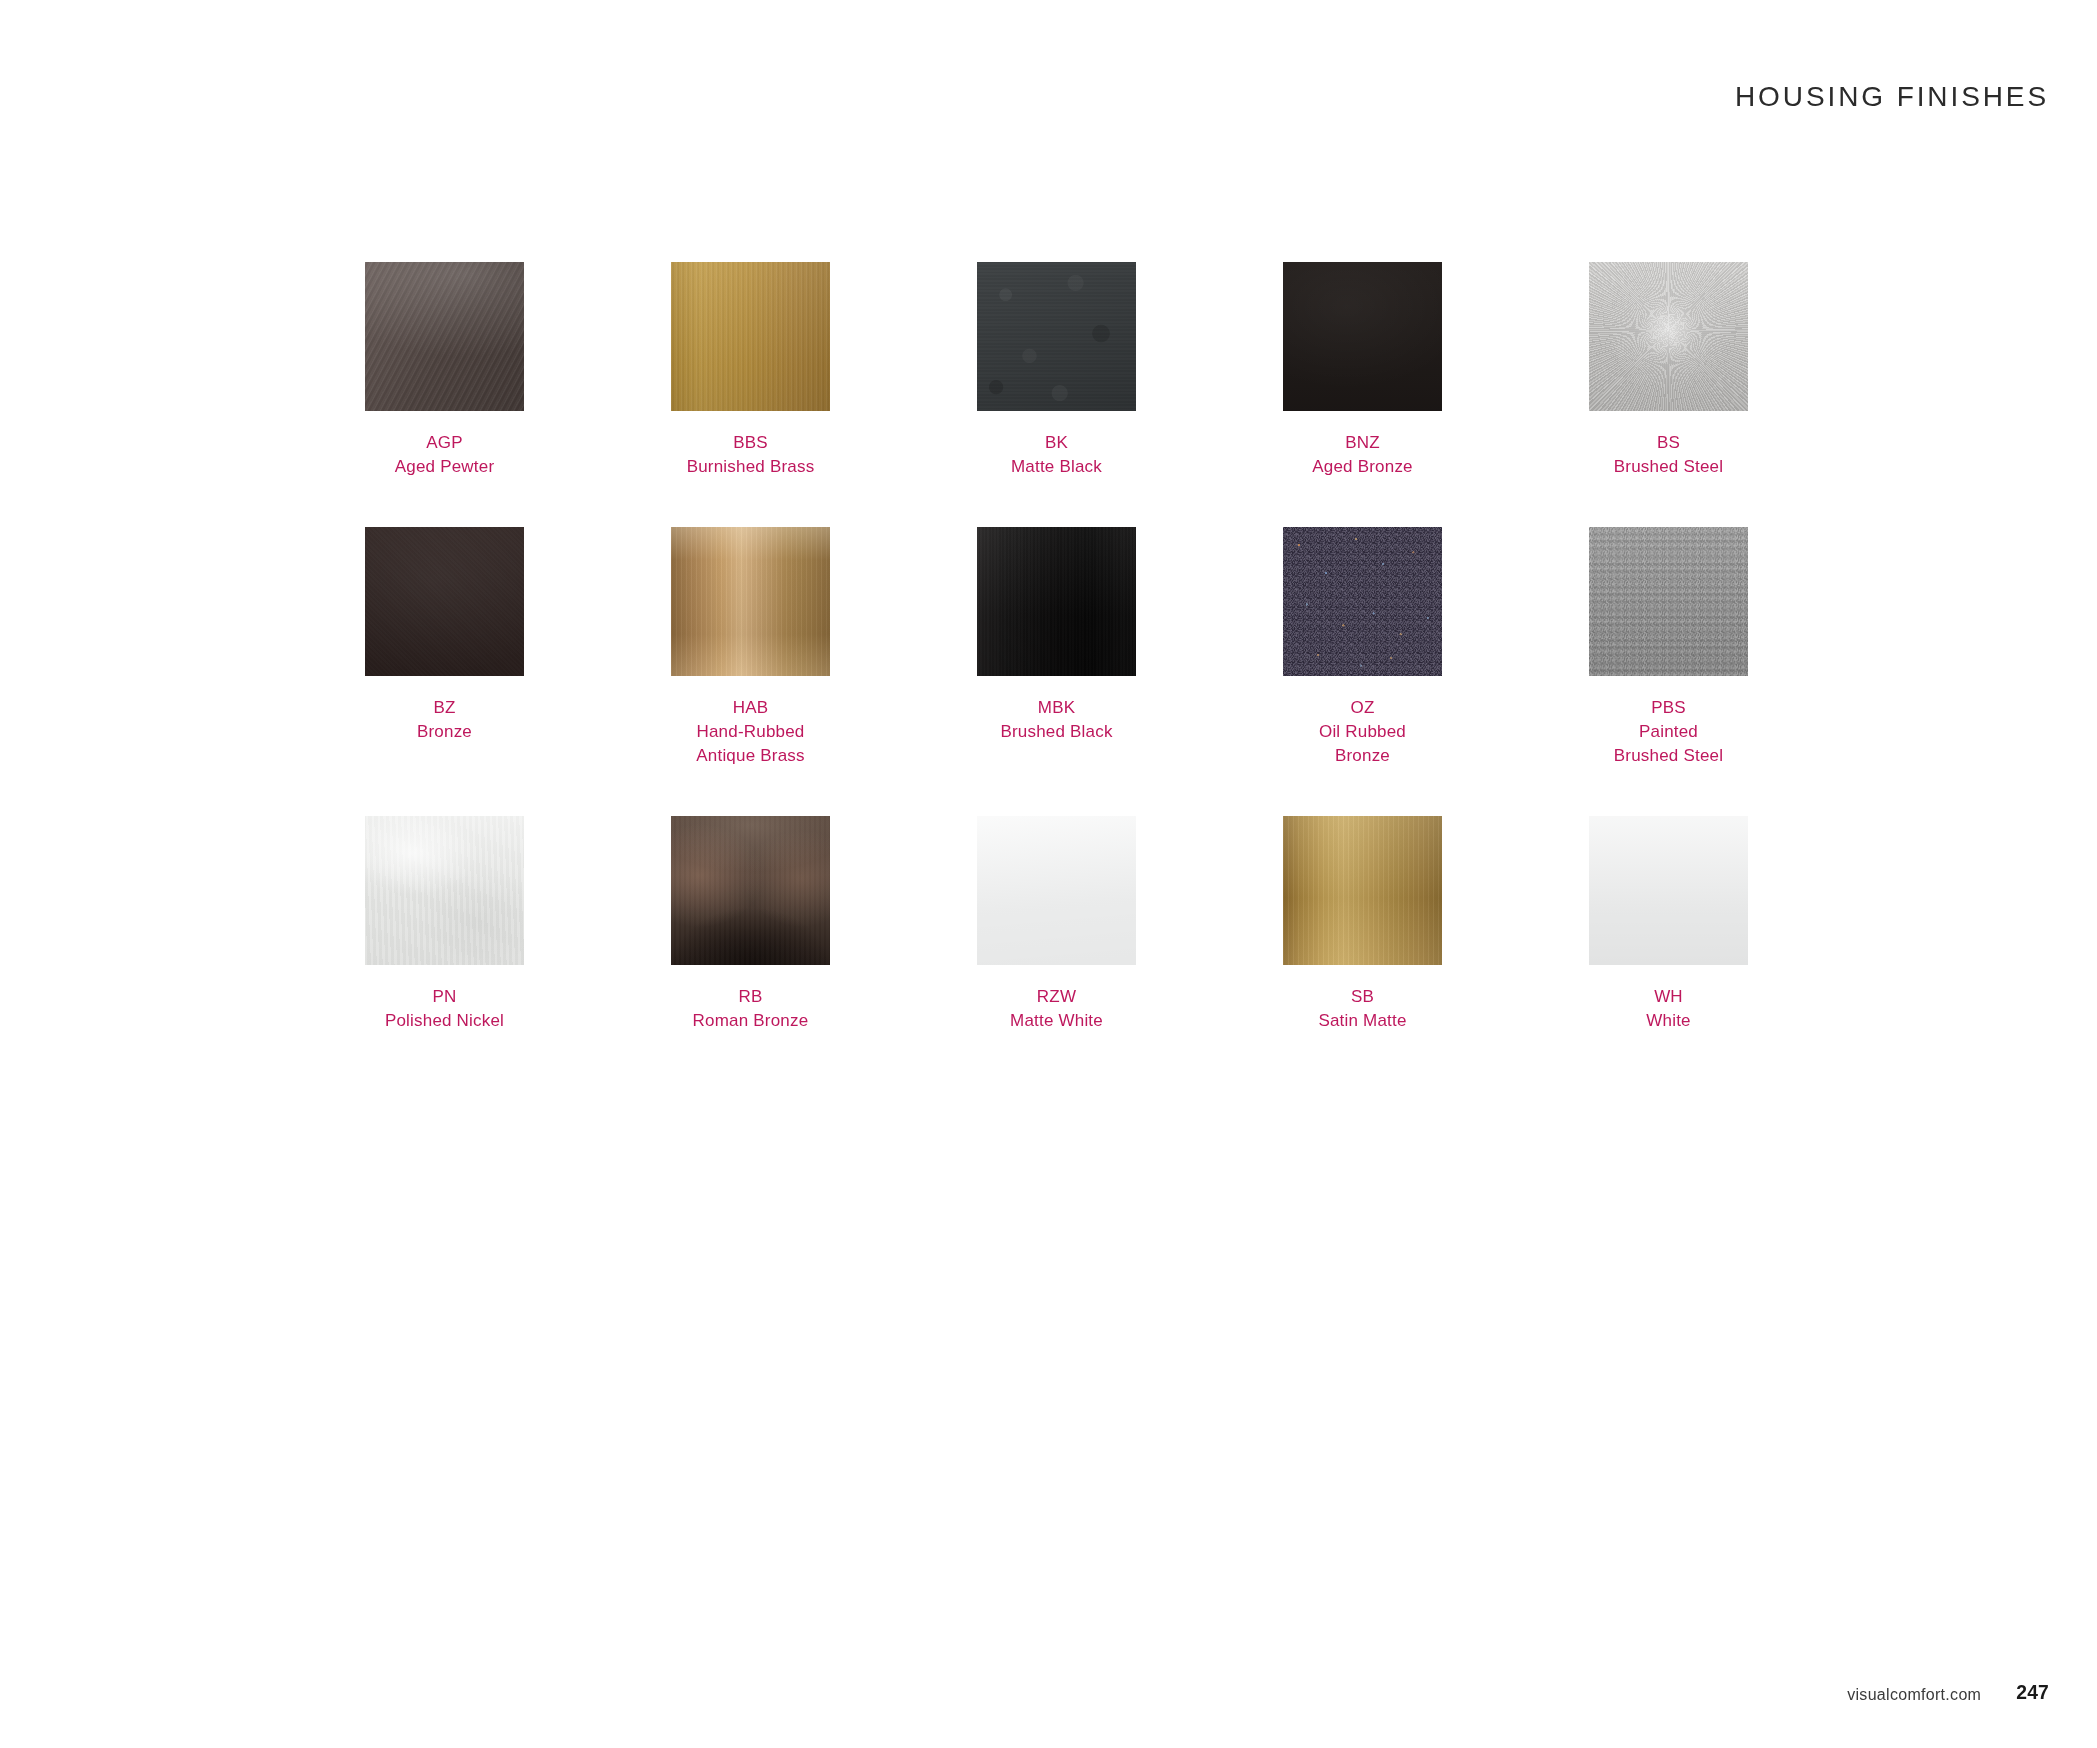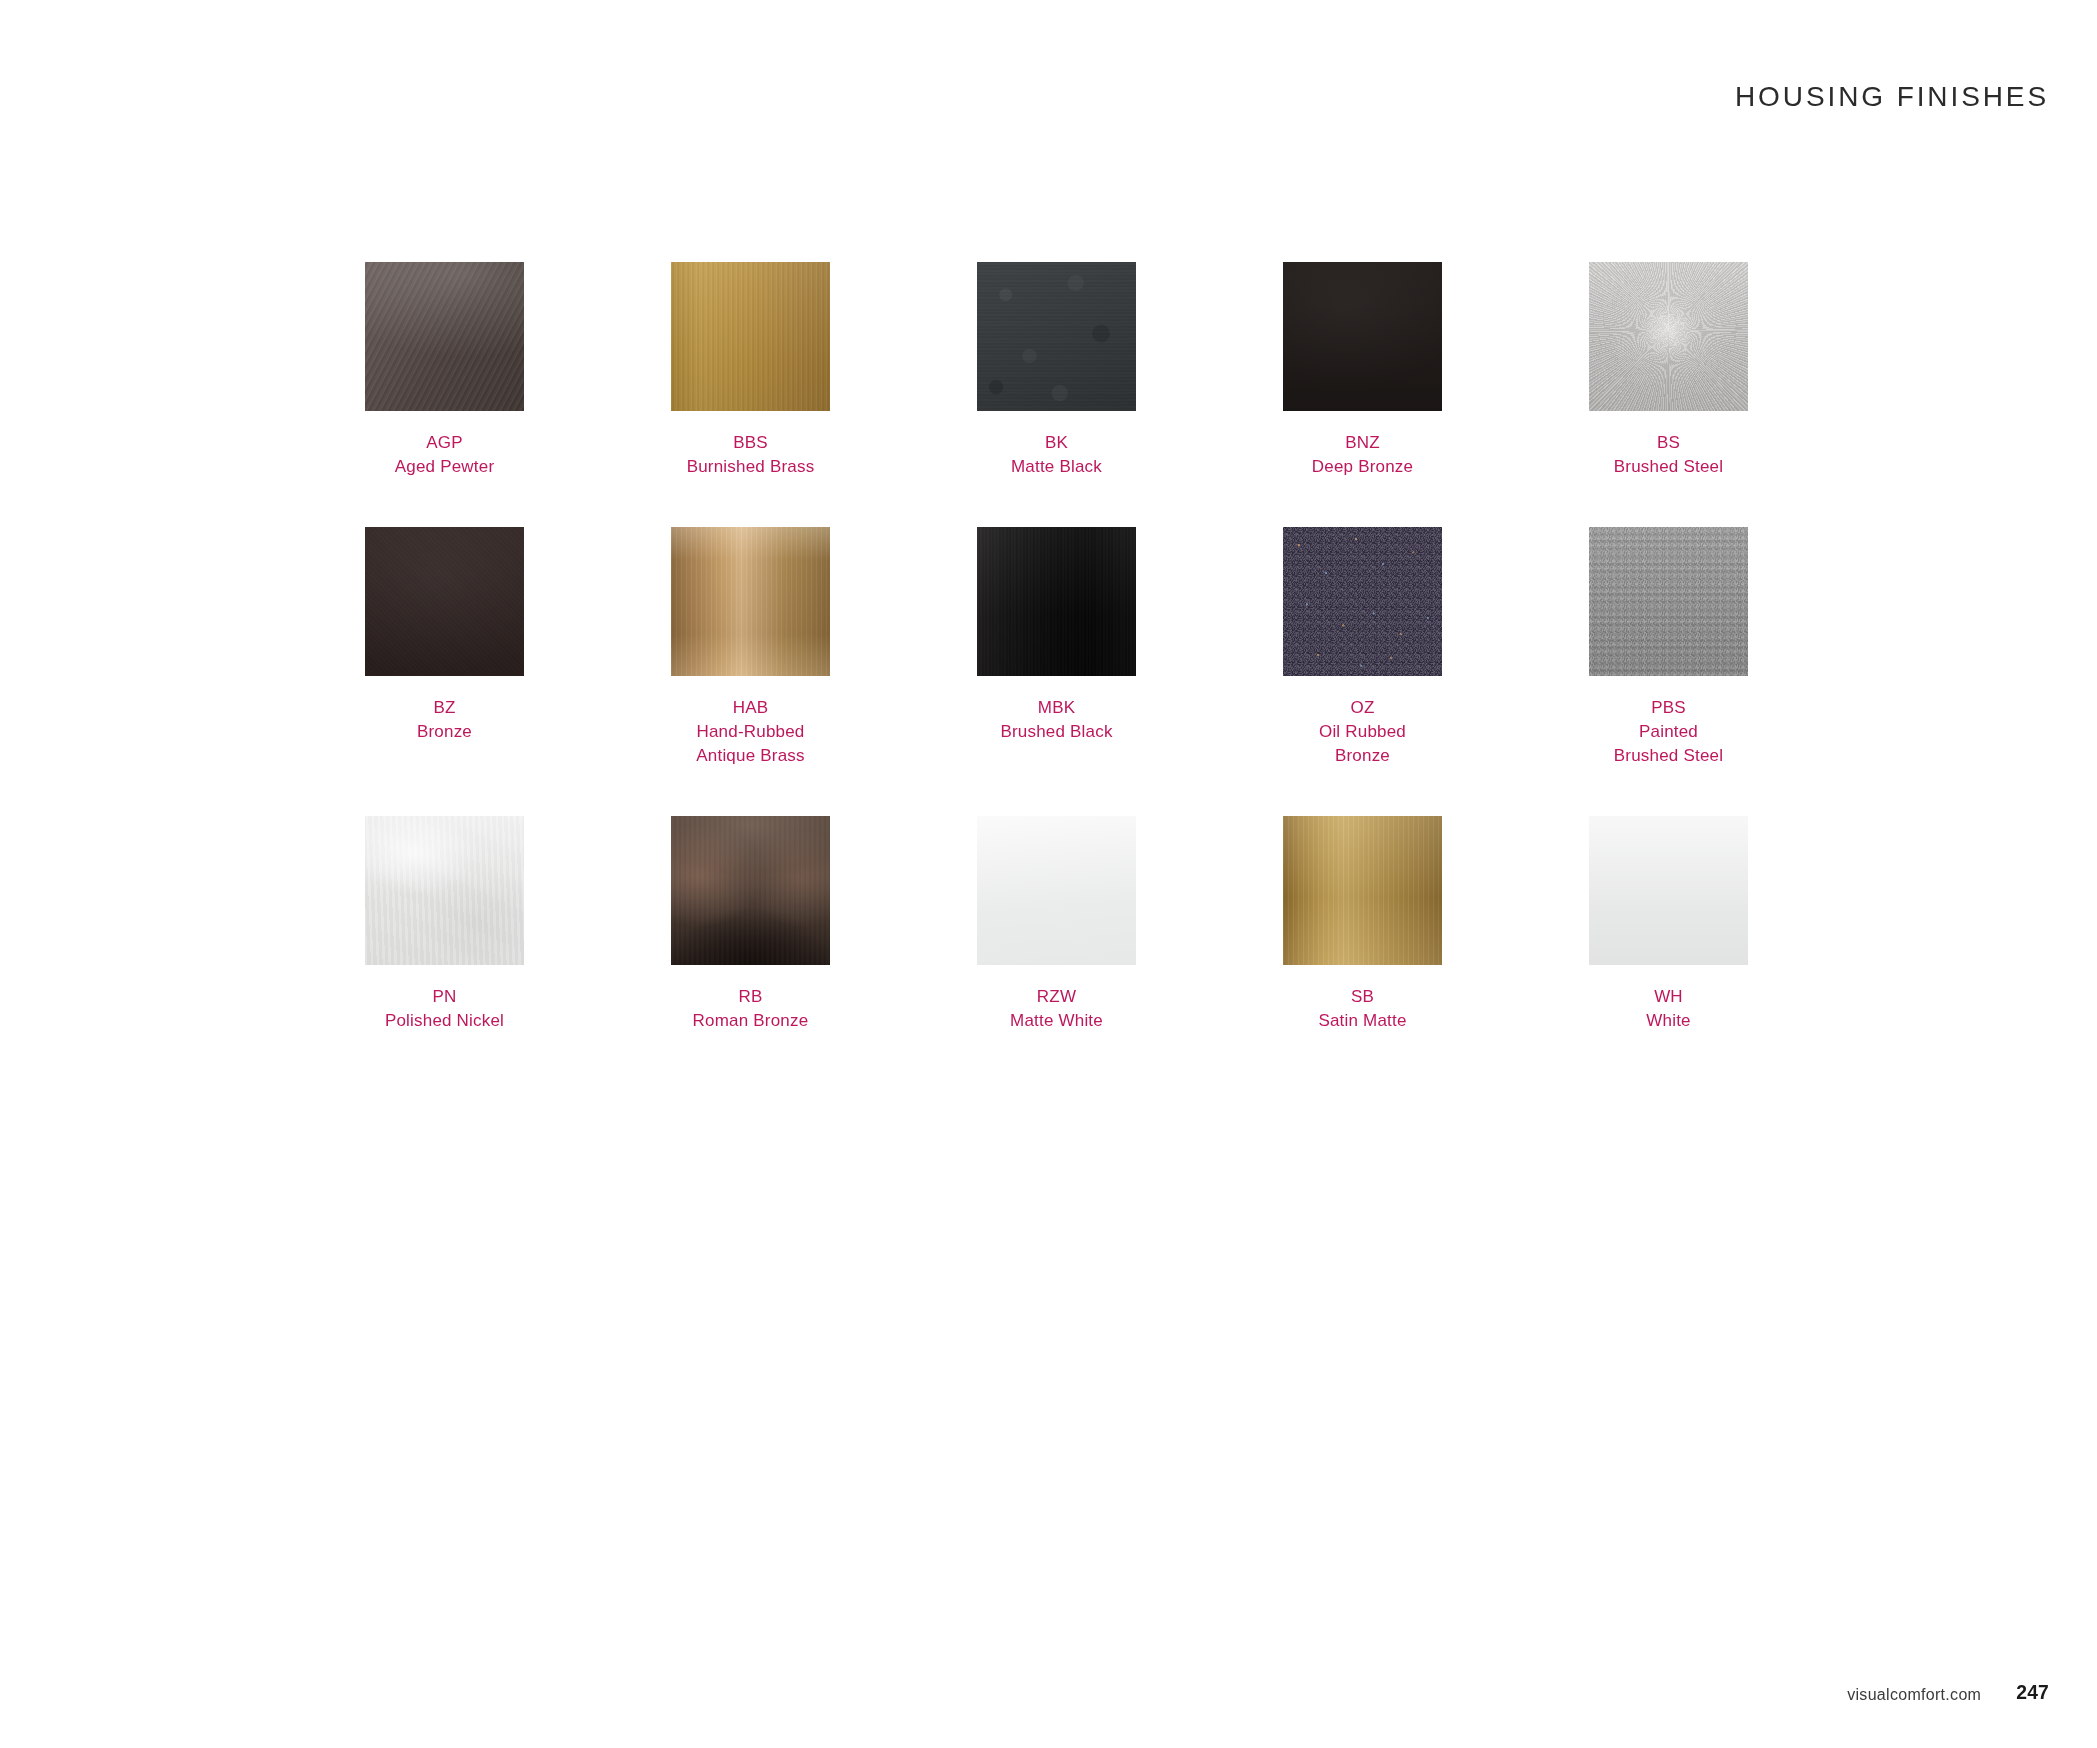--- a/index.html
+++ b/index.html
@@ -350,21 +350,21 @@
       </div>
     </div>
 
     <div class="cell">
       <div class="swatch fin-BNZ">
         <span class="grain"></span>
         <span class="sheen"></span>
       </div>
       <div class="caption">
         <span class="code">BNZ</span>
-        <span class="name">Deep Bronze</span>
+        <span class="name">Aged Bronze</span>
       </div>
     </div>
 
     <div class="cell">
       <div class="swatch fin-BS">
         <span class="radial"></span>
         <span class="sheen"></span>
       </div>
       <div class="caption">
         <span class="code">BS</span>

